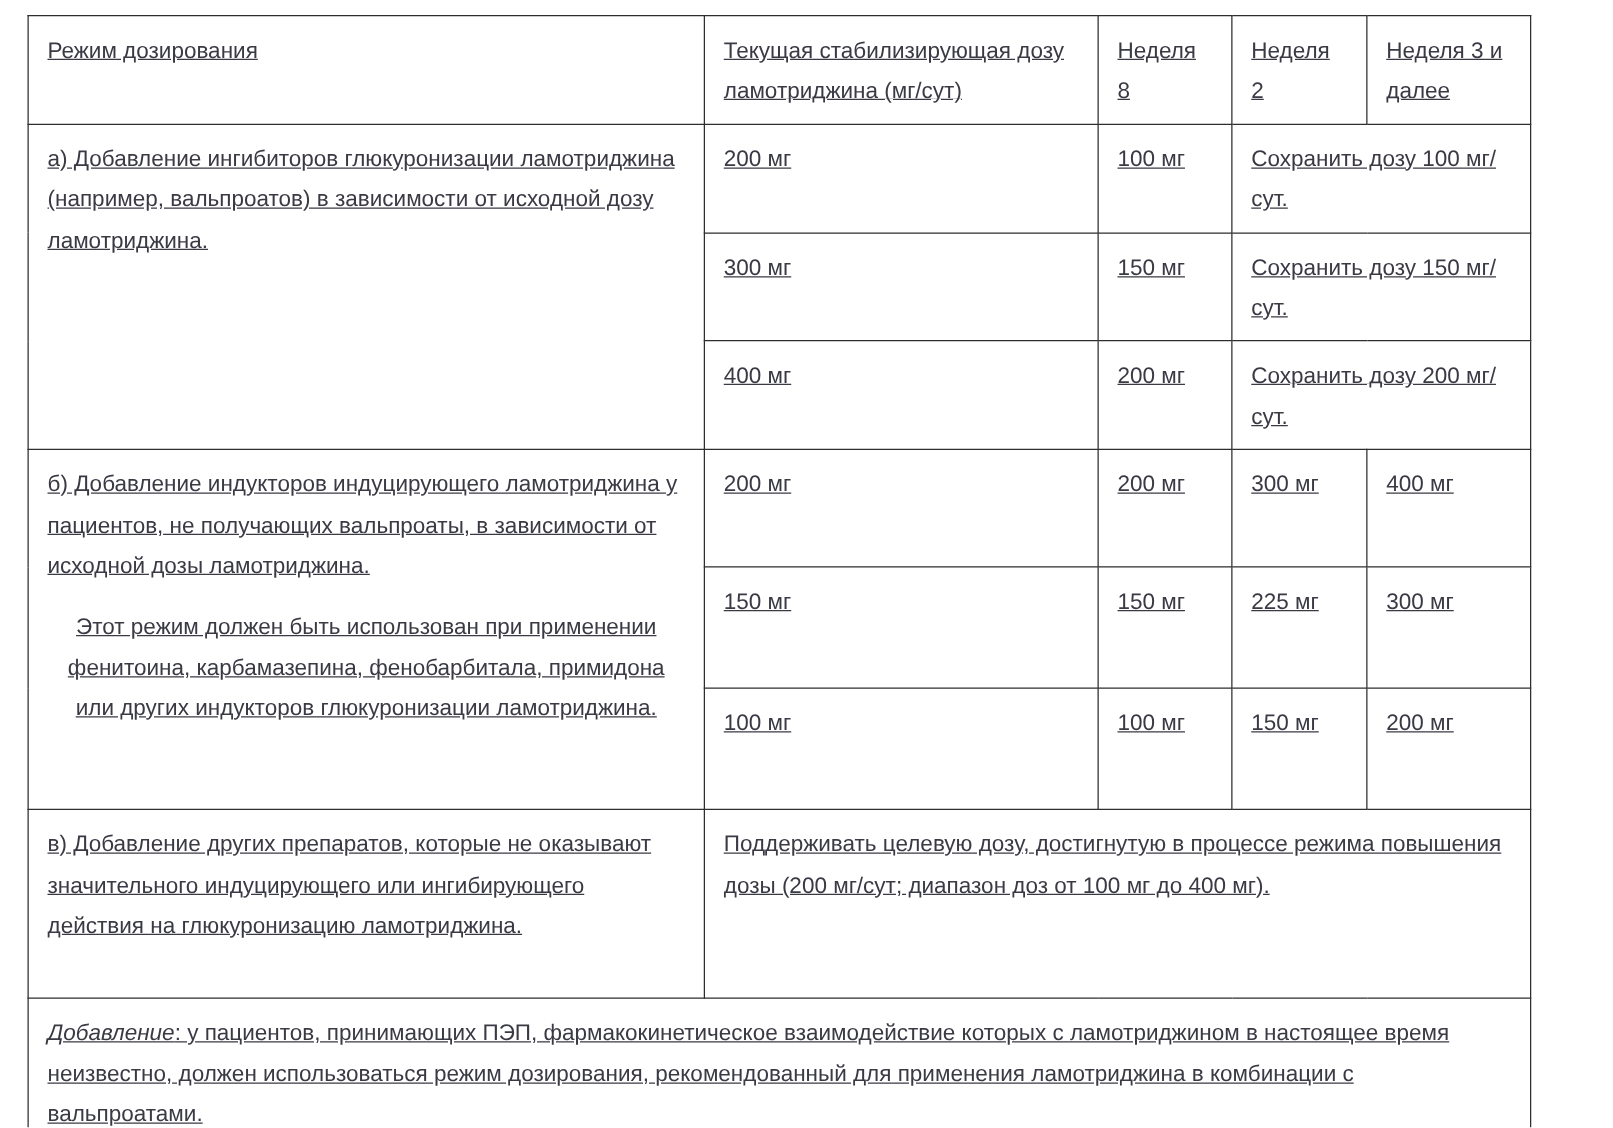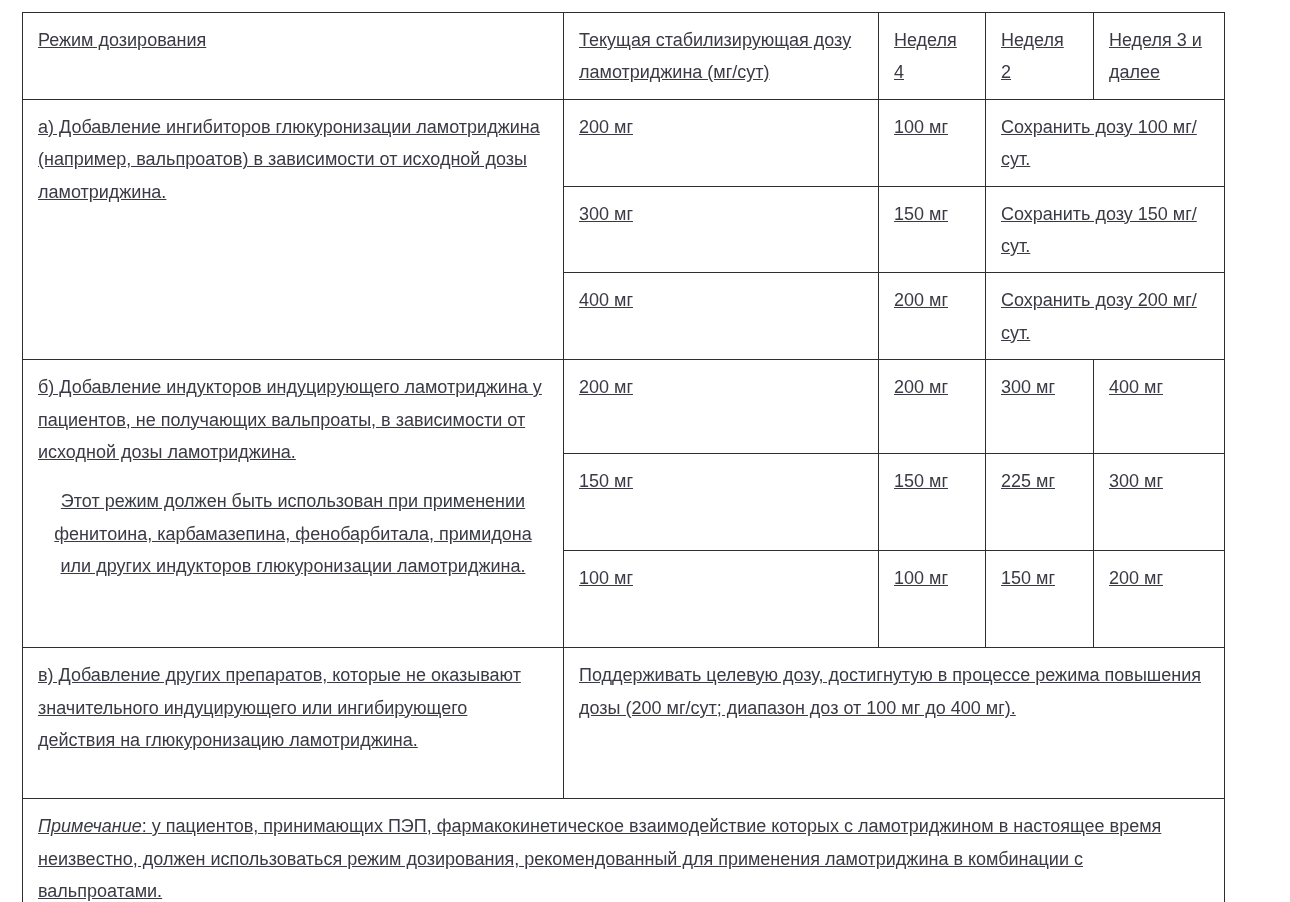--- a/index.html
+++ b/index.html
@@ -61,28 +61,28 @@
         <col style="width:541px">
         <col style="width:315px">
         <col style="width:107px">
         <col style="width:108px">
         <col style="width:131px">
       </colgroup>
       <tbody>
         <tr class="r-header">
           <th>Режим дозирования</th>
           <th>Текущая стабилизирующая дозу ламотриджина (мг/сут)</th>
-          <th>Неделя 4</th>
+          <th>Неделя 8</th>
           <th>Неделя 2</th>
           <th>Неделя 3 и далее</th>
         </tr>
 
         <tr class="r-a1">
           <td rowspan="3">
-            <p>а) Добавление ингибиторов глюкуронизации ламотриджина (например, вальпроатов) в зависимости от исходной дозы ламотриджина.</p>
+            <p>а) Добавление ингибиторов глюкуронизации ламотриджина (например, вальпроатов) в зависимости от исходной дозу ламотриджина.</p>
           </td>
           <td>200 мг</td>
           <td>100 мг</td>
           <td colspan="2">Сохранить дозу 100 мг/сут.</td>
         </tr>
         <tr class="r-a2">
           <td>300 мг</td>
           <td>150 мг</td>
           <td colspan="2">Сохранить дозу 150 мг/сут.</td>
         </tr>
@@ -115,19 +115,19 @@
           <td>200 мг</td>
         </tr>
 
         <tr class="r-v">
           <td>в) Добавление других препаратов, которые не оказывают значительного индуцирующего или ингибирующего действия на глюкуронизацию ламотриджина.</td>
           <td colspan="4">Поддерживать целевую дозу, достигнутую в процессе режима повышения дозы (200 мг/сут; диапазон доз от 100 мг до 400 мг).</td>
         </tr>
 
         <tr class="r-note">
           <td colspan="5">
-            <p><span class="note-label">Примечание</span><span>: у пациентов, принимающих ПЭП, фармакокинетическое взаимодействие которых с ламотриджином в настоящее время неизвестно, должен использоваться режим дозирования, рекомендованный для применения ламотриджина в комбинации с вальпроатами.</span></p>
+            <p><span class="note-label">Добавление</span><span>: у пациентов, принимающих ПЭП, фармакокинетическое взаимодействие которых с ламотриджином в настоящее время неизвестно, должен использоваться режим дозирования, рекомендованный для применения ламотриджина в комбинации с вальпроатами.</span></p>
           </td>
         </tr>
       </tbody>
     </table>
   </div>
 </div>
 
 </body></html>

